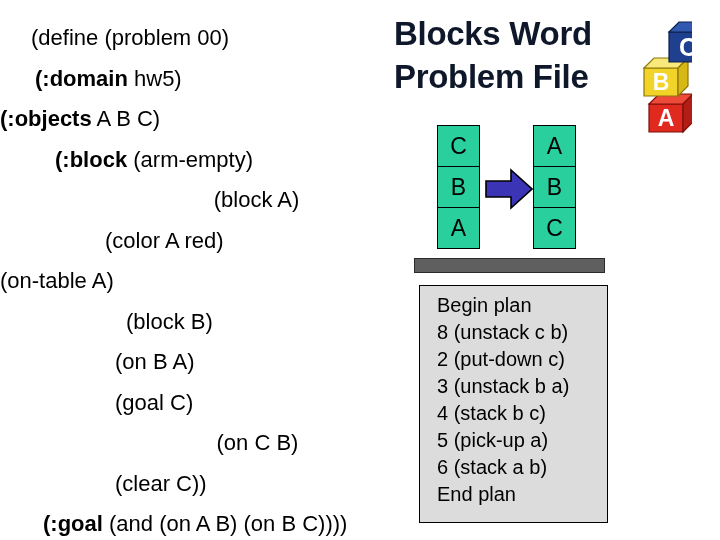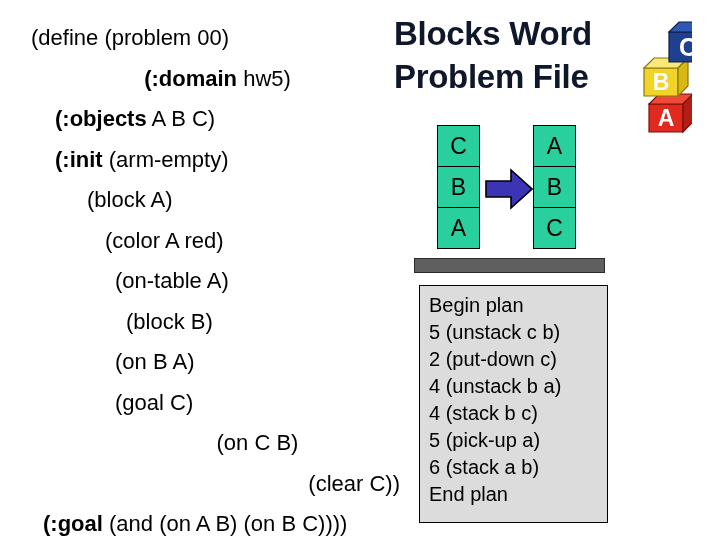--- a/index.html
+++ b/index.html
@@ -109,40 +109,41 @@
     border: 1px solid #000000;
     box-sizing: border-box;
     padding: 6px 0 0 9px;
   }
   .plan-line {
     font-family: "Liberation Sans", sans-serif;
     font-size: 20px;
     line-height: 27px;
     color: #000000;
     white-space: pre;
+    margin-left: 8px;
   }
 </style>
 </head>
 <body>
 
 <div id="slide">
 
   <div id="pddl-block">
       <div class="code-line" style="padding-left: 31px;"><span>(define (problem 00)</span></div>
-      <div class="code-line" style="padding-left: 35px; text-align: center;"><span class="kw">(:domain</span><span> hw5)</span></div>
-      <div class="code-line" style="padding-left: 55px;"><span class="kw">(:objects</span><span> A B C)</span></div>
-      <div class="code-line" style="padding-left: 55px;"><span class="kw">(:init</span><span> (arm-empty)</span></div>
-      <div class="code-line" style="padding-left: 87px;"><span>(block A)</span></div>
+      <div class="code-line" style="padding-left: 35px;"><span class="kw">(:domain</span><span> hw5)</span></div>
+      <div class="code-line" style=""><span class="kw">(:objects</span><span> A B C)</span></div>
+      <div class="code-line" style="padding-left: 55px;"><span class="kw">(:block</span><span> (arm-empty)</span></div>
+      <div class="code-line" style="padding-left: 113px; text-align: center;"><span>(block A)</span></div>
       <div class="code-line" style="padding-left: 105px;"><span>(color A red)</span></div>
-      <div class="code-line" style="padding-left: 115px;"><span>(on-table A)</span></div>
+      <div class="code-line" style=""><span>(on-table A)</span></div>
       <div class="code-line" style="padding-left: 115px; margin-left: 11px;"><span>(block B)</span></div>
       <div class="code-line" style="padding-left: 115px;"><span>(on B A)</span></div>
       <div class="code-line" style="padding-left: 115px;"><span>(goal C)</span></div>
       <div class="code-line" style="padding-left: 115px; text-align: center;"><span>(on C B)</span></div>
-      <div class="code-line" style="padding-left: 115px; text-align: right;"><span>(clear C))</span></div>
+      <div class="code-line" style="padding-left: 115px;"><span>(clear C))</span></div>
       <div class="code-line" style="padding-left: 43px;"><span class="kw">(:goal</span><span> (and (on A B) (on B C))))</span></div>
     </div>
 
   <div id="title">
     <div>Blocks Word</div>
     <div>Problem File</div>
   </div>
 
   <div id="toy-blocks">
     <svg width="78" height="130" viewBox="0 0 78 130" xmlns="http://www.w3.org/2000/svg">
@@ -184,22 +185,22 @@
   <div id="arrow">
     <svg width="48" height="42" viewBox="0 0 48 42" xmlns="http://www.w3.org/2000/svg">
       <polygon points="1,13 26,13 26,2 47,21 26,40 26,29 1,29" fill="#3b35b5" stroke="#000000" stroke-width="1.6" stroke-linejoin="miter"></polygon>
     </svg>
   </div>
 
   <div id="table-bar" style="background: rgb(95, 95, 95);"></div>
 
   <div id="plan-box">
       <div class="plan-line">Begin plan</div>
-      <div class="plan-line">5 (unstack c b)</div>
+      <div class="plan-line">8 (unstack c b)</div>
       <div class="plan-line">2 (put-down c)</div>
-      <div class="plan-line">4 (unstack b a)</div>
+      <div class="plan-line">3 (unstack b a)</div>
       <div class="plan-line">4 (stack b c)</div>
       <div class="plan-line">5 (pick-up a)</div>
       <div class="plan-line">6 (stack a b)</div>
       <div class="plan-line">End plan</div>
     </div>
 
 </div>
 
 </body></html>

